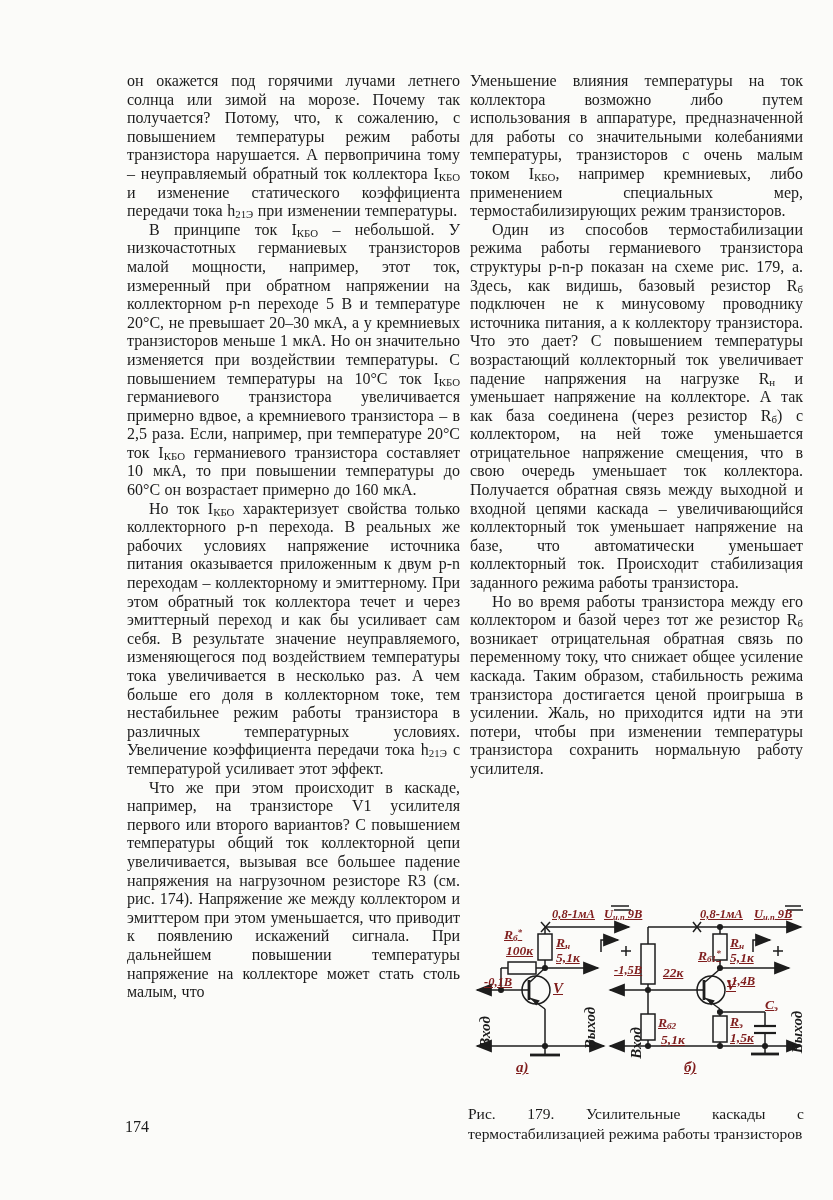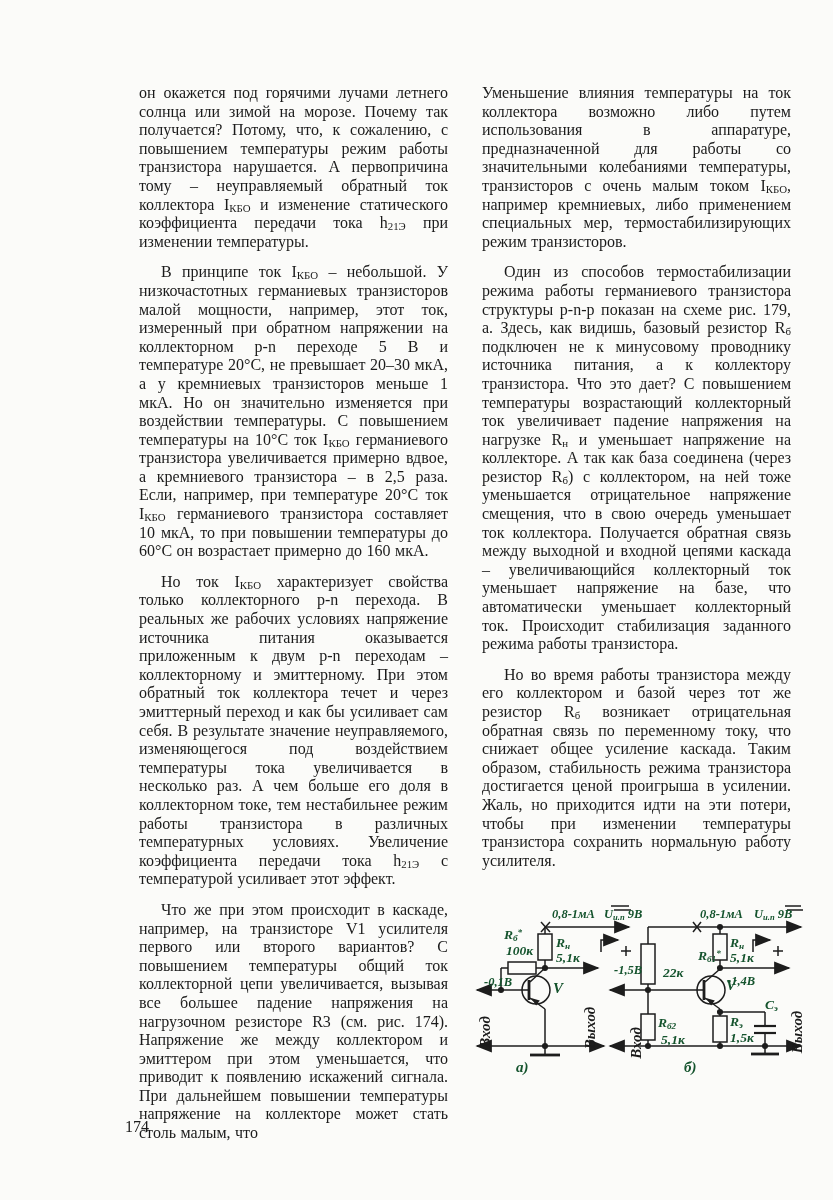--- a/index.html
+++ b/index.html
@@ -1,27 +1,27 @@
 <!DOCTYPE html>
 <html lang="ru"><head>
 <meta charset="utf-8">
 <style>
   html,body{margin:0;padding:0;}
   body{width:833px;height:1200px;background:#fbfbf9;font-family:"Liberation Serif",serif;color:#1b1b1b;}
   .page{position:relative;width:833px;height:1200px;overflow:hidden;background:#fbfbf9;}
   .col{position:absolute;top:72px;width:333px;font-size:16px;line-height:18.6px;text-align:justify;word-spacing:0.5px;}
   .col-left{left:127px;}
   .col-right{left:470px;}
-  .col p{margin:12px;text-indent:22px;}
+  .col p{margin:0;text-indent:22px;}
   .col p:first-of-type{text-indent:0;}
   sub{font-size:0.68em;vertical-align:-0.22em;line-height:0;}
   sup{font-size:0.68em;vertical-align:0.45em;line-height:0;}
   .figure{position:absolute;left:468px;top:902px;width:360px;height:202px;}
   .figure svg{position:absolute;left:0;top:0;}
-  .flabel{position:absolute;font-style:italic;font-weight:600;font-size:13.5px;line-height:1;white-space:nowrap;color:#14532d;}
+  .flabel{position:absolute;font-style:italic;font-weight:600;font-size:13.5px;line-height:1;white-space:nowrap;color:#7f1d1d;text-decoration:underline;}
   .flabel.small{font-size:12.5px;}
   .flabel.big{font-size:15px;}
   .vlabel{position:absolute;width:70px;height:16px;text-align:center;font-style:italic;font-weight:600;font-size:15px;line-height:16px;white-space:nowrap;transform:rotate(-90deg);color:#1b1b1b;}
   .caption{position:absolute;left:468px;top:1104px;width:336px;font-size:15.5px;line-height:19.5px;text-align:justify;}
   .pagenum{position:absolute;left:125px;top:1118px;font-size:16px;}
 </style>
 </head>
 <body>
 
 <div class="page">
@@ -159,16 +159,17 @@
     <div class="flabel" style="left:190px;top:114px;">R<sub>б2</sub></div>
     <div class="flabel" style="left:193px;top:131px;">5,1к</div>
     <div class="flabel" style="left:262px;top:113px;">R<sub>э</sub></div>
     <div class="flabel" style="left:262px;top:129px;">1,5к</div>
     <div class="flabel" style="left:297px;top:96px;">С<sub>э</sub></div>
     <div class="vlabel" style="left:133px;top:133px;">Вход</div>
     <div class="vlabel" style="left:294px;top:122px;">Выход</div>
     <div class="flabel big" style="left:216px;top:158px;">б)</div>
   </div>
 
+  <div class="caption">Рис. 179. Усилительные каскады с термостабилизацией режима работы транзисторов</div>
 
   <div class="pagenum">174</div>
 
 </div>
 
 </body></html>

